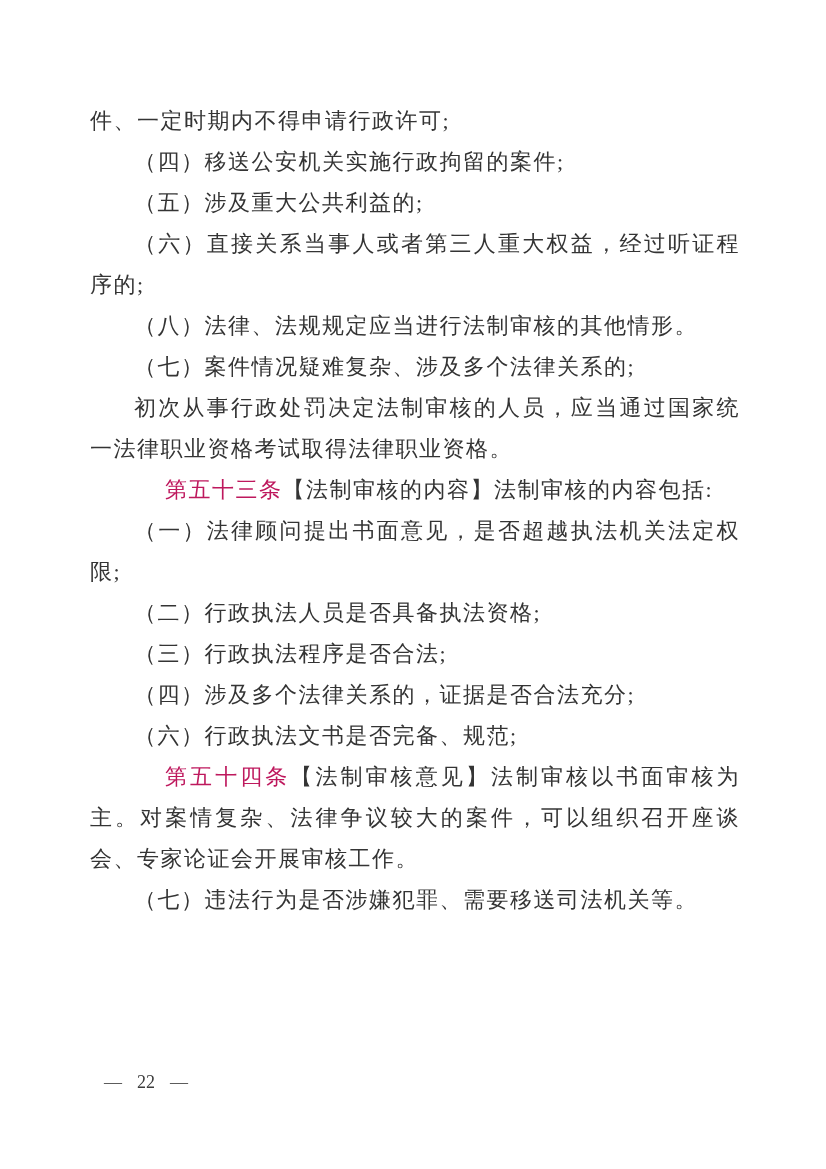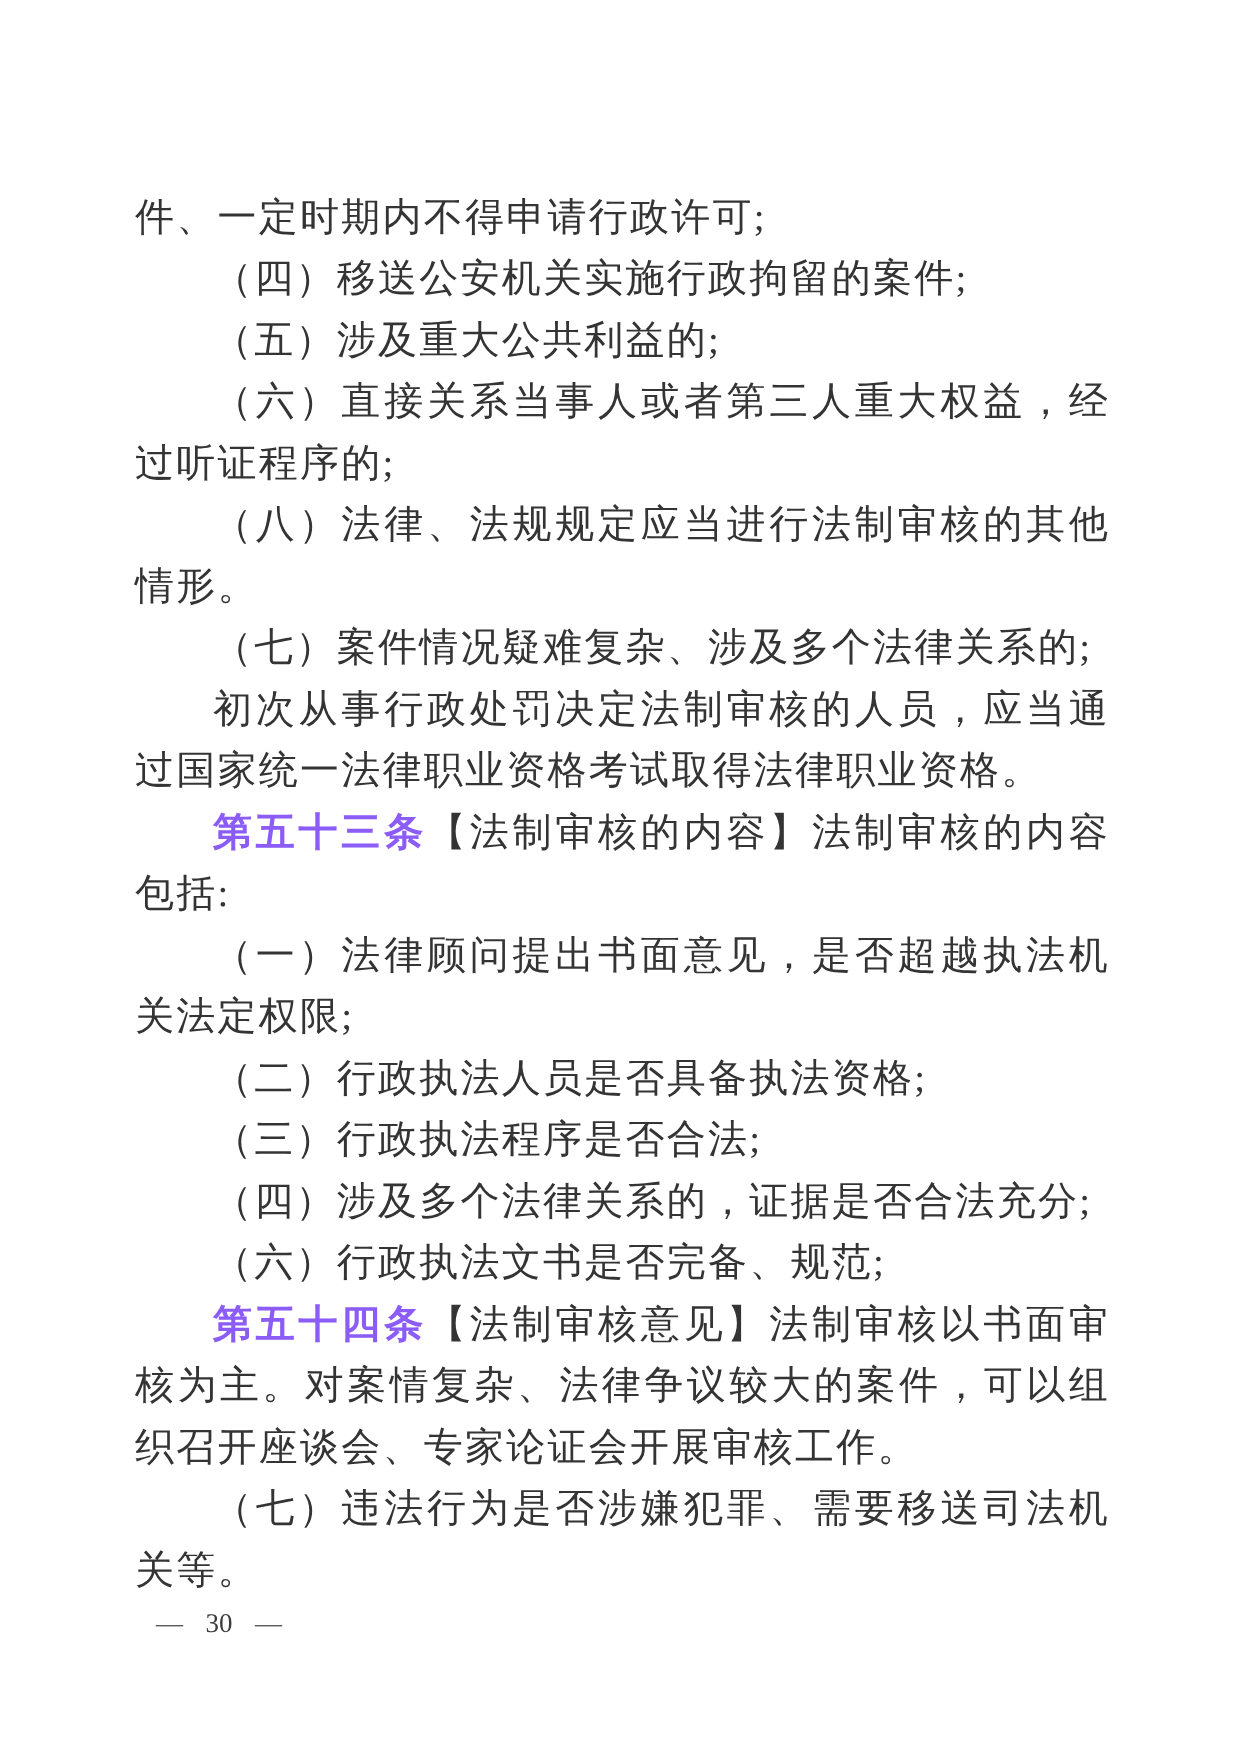--- a/index.html
+++ b/index.html
@@ -11,40 +11,41 @@
     position: relative;
     width: 826px;
     height: 1169px;
     background: #ffffff;
     overflow: hidden;
     font-family: "Liberation Serif", "DejaVu Serif", serif;
   }
   .doc {
     position: absolute;
     left: 90px;
-    top: 124px;
+    top: 100px;
     width: 650px;
     color: #343434;
-    font-size: 26px;
+    font-size: 22px;
     line-height: 41px;
     letter-spacing: 1.5px;
     text-align: justify;
     text-justify: inter-ideograph;
   }
   .para {
     margin: 0;
     padding: 0;
   }
   .para.indent {
     text-indent: 2em;
   }
   .article-no {
-    font-weight: 700;
-    color: #8b5cf6;
+    font-weight: 400;
+    color: #be185d;
     font-family: "Liberation Sans", "DejaVu Sans", sans-serif;
+    margin-left: 31px;
   }
   .page-footer {
     position: absolute;
     left: 104px;
     top: 1072px;
     display: flex;
     align-items: center;
     gap: 15px;
     color: #3d3d3d;
     font-size: 18px;
@@ -73,17 +74,17 @@
       <p class="para indent"><span class="text-run">（二）行政执法人员是否具备执法资格;</span></p>
       <p class="para indent"><span class="text-run">（三）行政执法程序是否合法;</span></p>
       <p class="para indent"><span class="text-run">（四）涉及多个法律关系的，证据是否合法充分;</span></p>
       <p class="para indent"><span class="text-run">（六）行政执法文书是否完备、规范;</span></p>
       <p class="para indent"><span class="article-no">第五十四条</span><span class="text-run">【法制审核意见】法制审核以书面审核为主。对案情复杂、法律争议较大的案件，可以组织召开座谈会、专家论证会开展审核工作。</span></p>
       <p class="para indent"><span class="text-run">（七）违法行为是否涉嫌犯罪、需要移送司法机关等。</span></p>
     </main>
 
   <footer class="page-footer">
     <span class="dash">—</span>
-    <span class="num">30</span>
+    <span class="num">22</span>
     <span class="dash">—</span>
   </footer>
 
 </div>
 
 </body></html>

